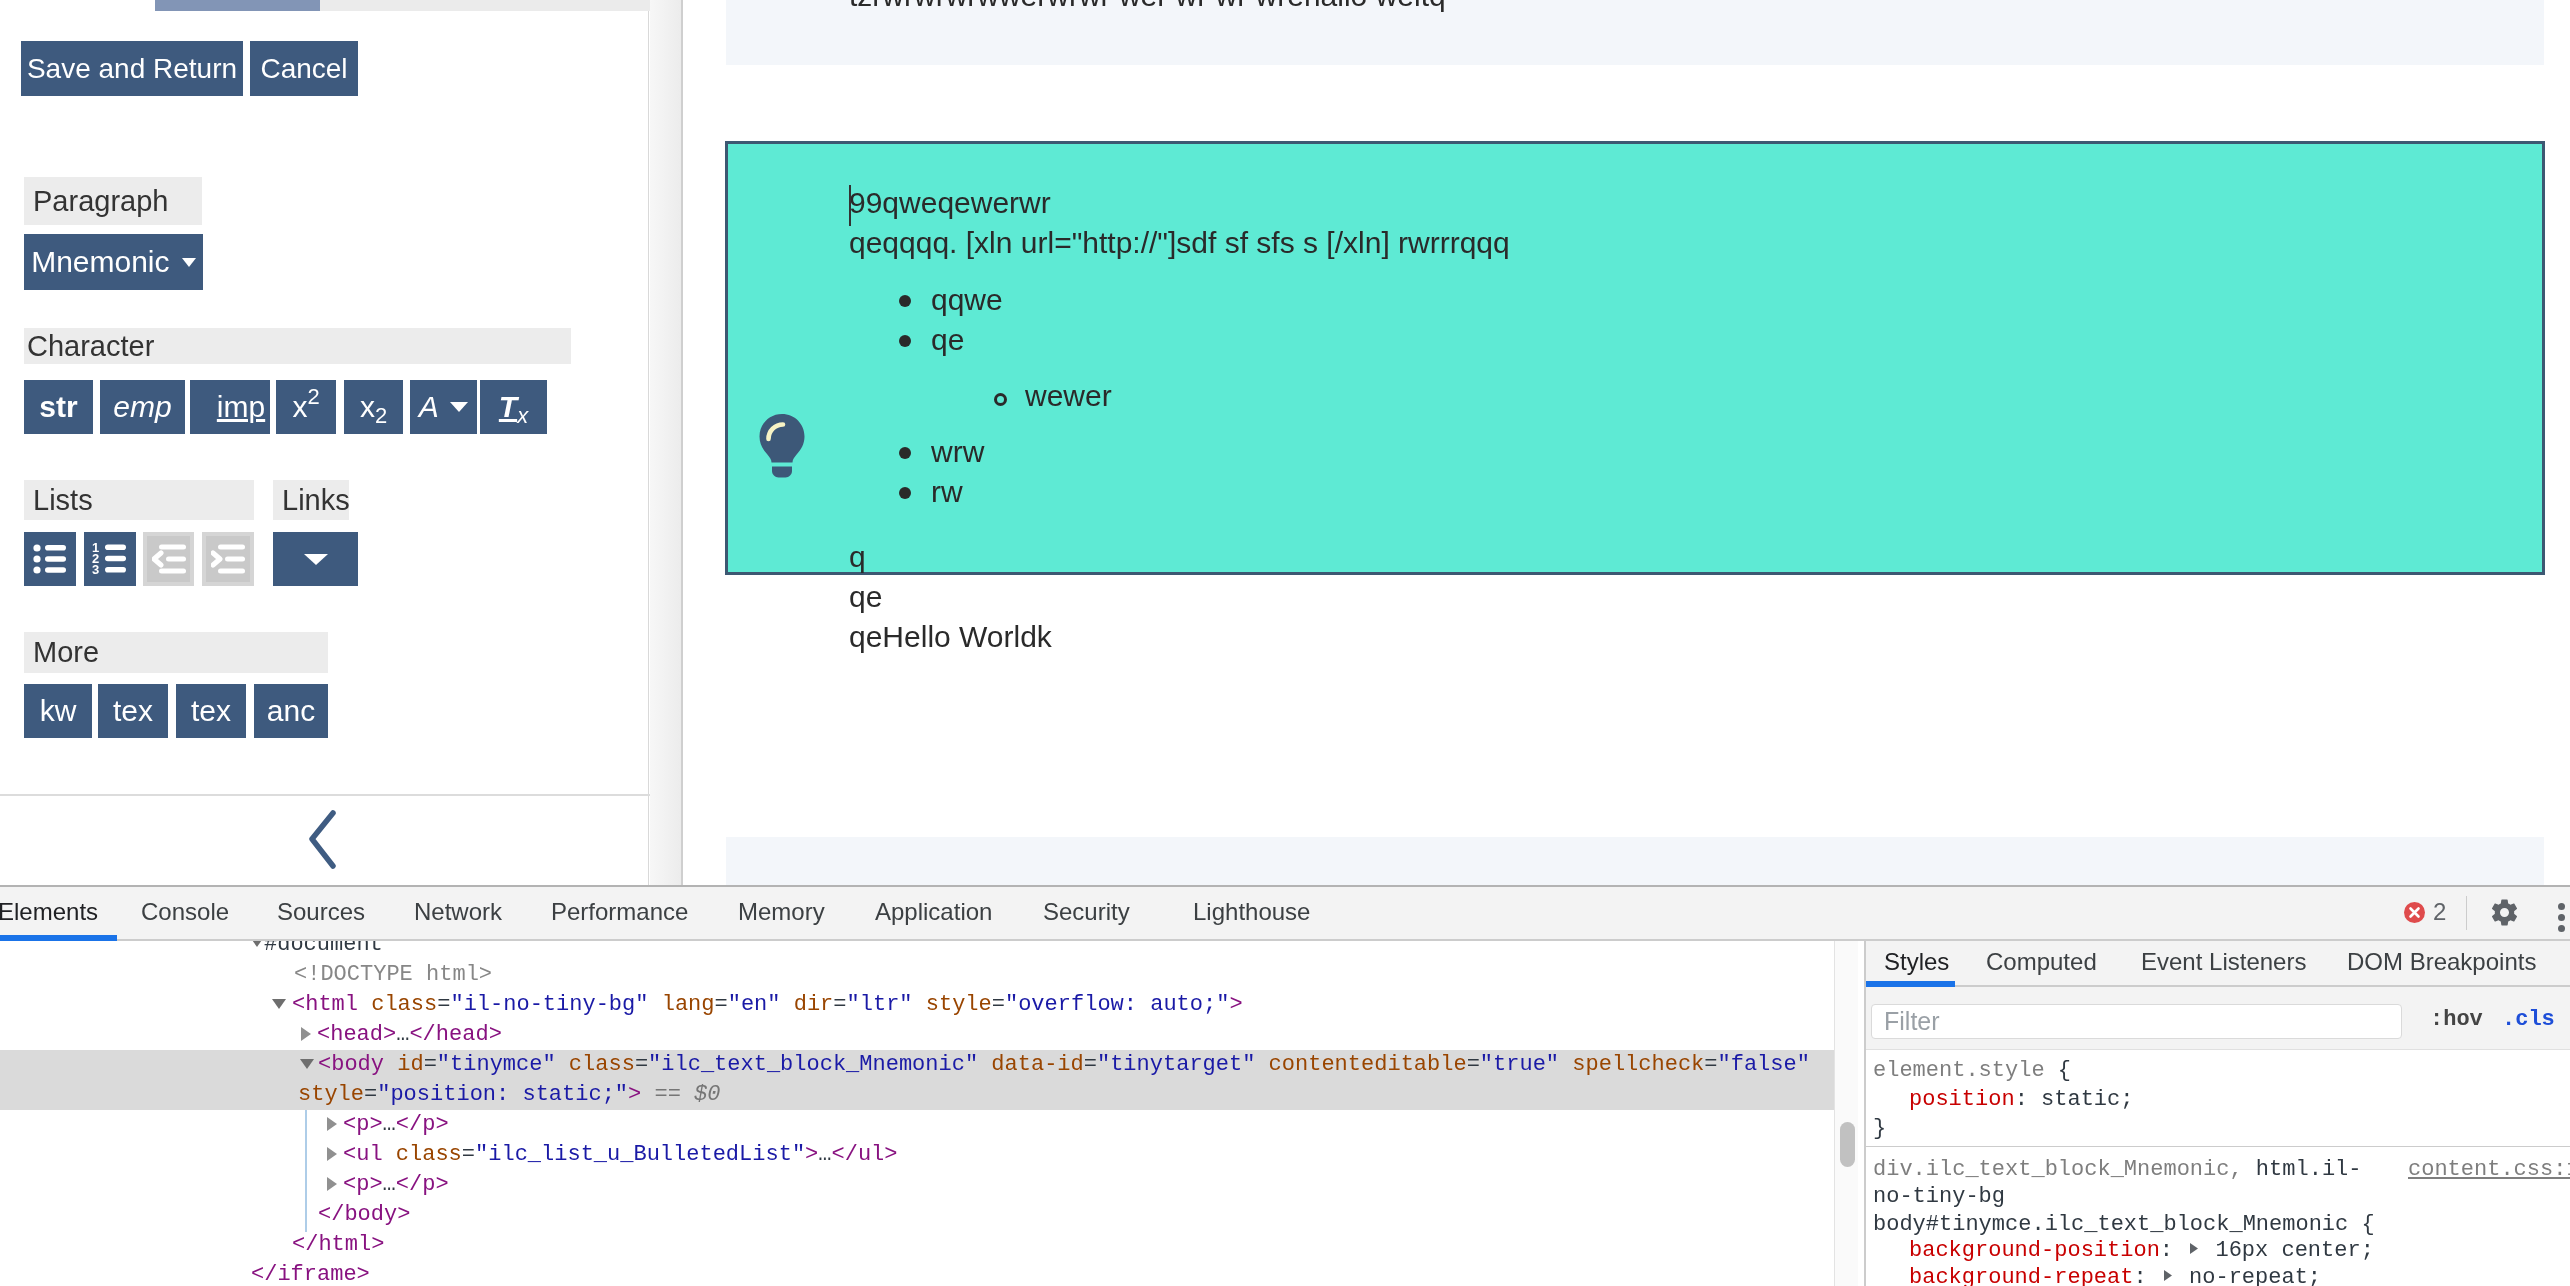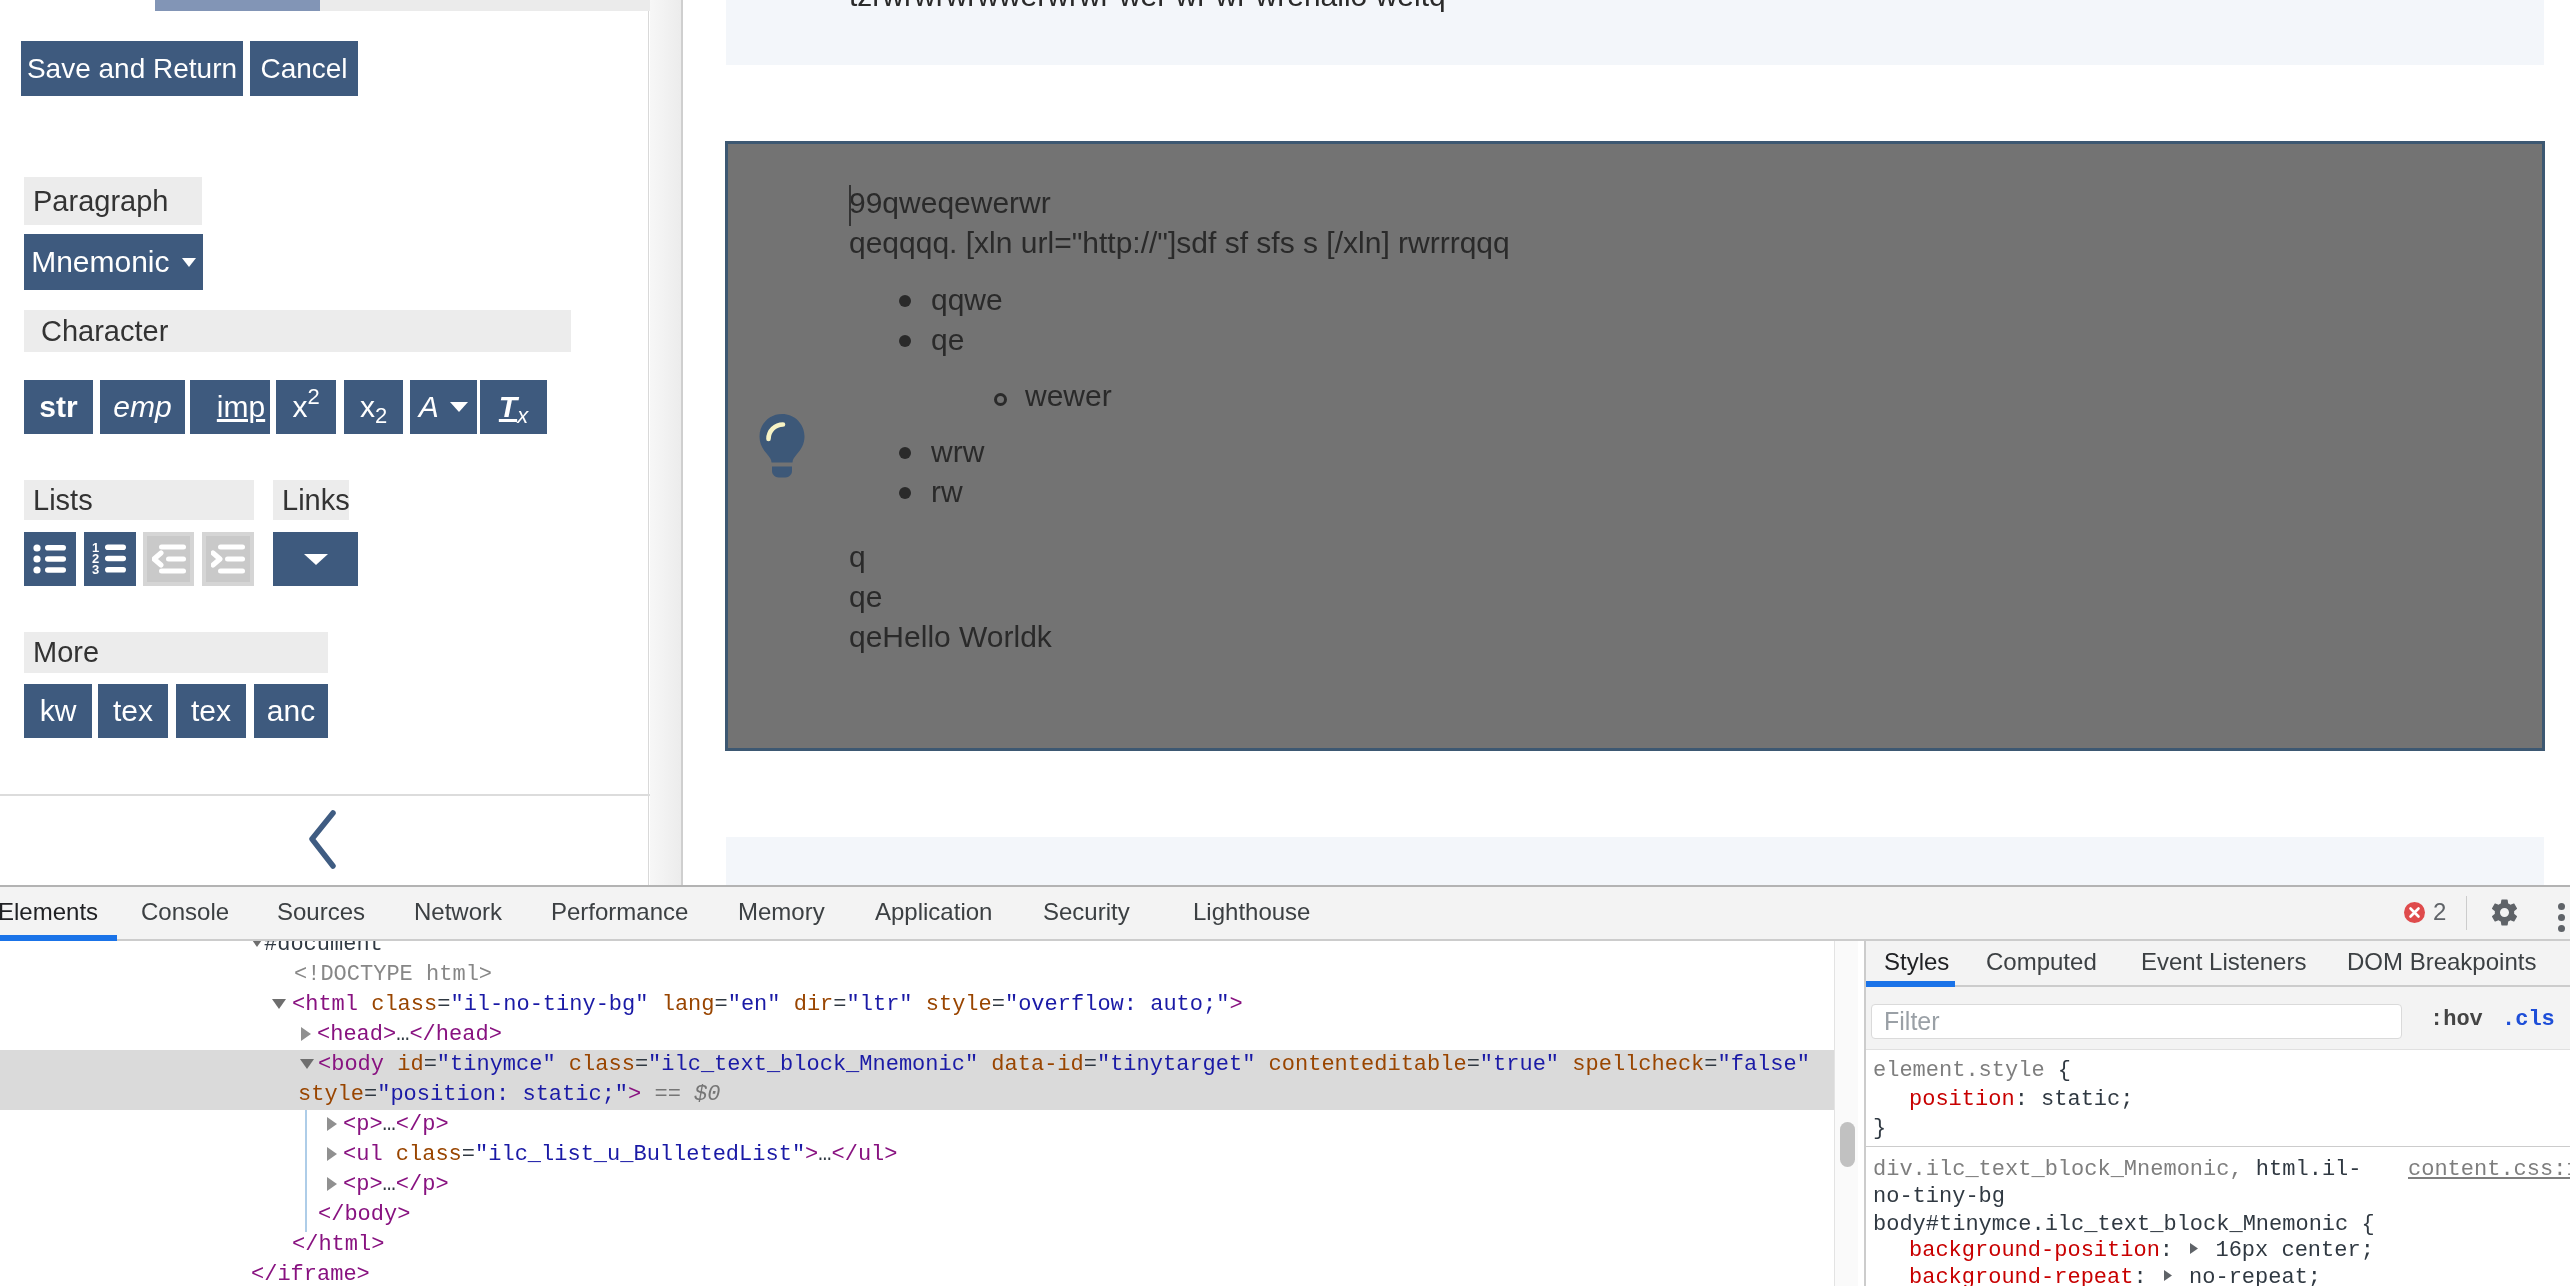--- a/index.html
+++ b/index.html
@@ -22,21 +22,21 @@
 <div class="abs" style="left:155px;top:0;width:165px;height:11px;background:#8295b6;"></div>
 <div class="abs" style="left:320px;top:0;width:332px;height:11px;background:#ebebeb;"></div>
 
 <div class="btn" style="left:21px;top:41px;width:222px;height:55px;font-size:28px;white-space:nowrap;">Save and Return</div>
 <div class="btn" style="left:250px;top:41px;width:108px;height:55px;font-size:28px;">Cancel</div>
 
 <div class="lbl" style="left:24px;top:177px;width:178px;height:48px;padding-left:9px;">Paragraph</div>
 
 <div class="btn" style="left:24px;top:234px;width:179px;height:56px;">Mnemonic&nbsp;<span style="display:inline-block;width:0;height:0;border-left:7px solid transparent;border-right:7px solid transparent;border-top:9px solid #fff;margin-left:4px;"></span></div>
 
-<div class="lbl" style="left:24px;top:310px;width:547px;height:42px;padding-left:17px;">Character</div>
+<div class="lbl" style="left:24px;top:328px;width:547px;height:36px;padding-left:3px;">Character</div>
 
 <div class="btn" style="left:24px;top:380px;width:69px;height:54px;font-weight:bold;">str</div>
 <div class="btn" style="left:100px;top:380px;width:85px;height:54px;font-style:italic;">emp</div>
 <div class="btn" style="left:190px;top:380px;width:80px;height:54px;">
     <span style="text-decoration:underline;margin-left:22px;">imp</span>
   </div>
 <div class="btn" style="left:276px;top:380px;width:60px;height:54px;">x<span style="font-size:22px;position:relative;top:-10px;">2</span></div>
 <div class="btn" style="left:344px;top:380px;width:59px;height:54px;">x<span style="font-size:22px;position:relative;top:9px;">2</span></div>
 <div class="btn" style="left:410px;top:380px;width:67px;height:54px;font-style:italic;">A&nbsp;<span style="display:inline-block;width:0;height:0;border-left:9px solid transparent;border-right:9px solid transparent;border-top:10px solid #fff;margin-left:3px;"></span></div>
 <div class="btn" style="left:480px;top:380px;width:67px;height:54px;font-style:italic;font-weight:bold;">
@@ -97,21 +97,21 @@
 <svg class="abs" style="left:308px;top:810px;" width="30" height="60" viewBox="0 0 30 60">
 <path d="M 25 3 L 4 29 L 25 56" stroke="#3f5c82" stroke-width="5.5" fill="none" stroke-linecap="round" stroke-linejoin="round"></path>
 </svg>
 
 <div class="abs" style="left:650px;top:0;width:33px;height:885px;background:linear-gradient(to right,#f7f7f7,#ececec);border-right:2px solid #cfcfcf;"></div>
 
 <div class="abs" style="left:726px;top:0;width:1818px;height:65px;background:#f3f6fa;overflow:hidden;">
   <div class="abs" style="left:123px;top:-24px;font-size:30px;line-height:40px;color:#2a2a2a;">tzrwrwrwrwwerwrwr wer wr wr wrerlallo weltq</div>
 </div>
 
-<div class="abs" style="left:725px;top:141px;width:1820px;height:610px;background:#737373;border:3px solid #3d5872;">
+<div class="abs" style="left:725px;top:141px;width:1820px;height:434px;background:#5eead4;border:3px solid #3d5872;">
   <svg class="abs" style="left:31px;top:269px;" width="46" height="65" viewBox="0 0 46 65">
     <path fill="#3d5878" d="M 23 1 C 10.3 1 0.5 11 0.5 23.5 C 0.5 31 4 36.5 8 41 C 10.5 44 12.5 46.5 12.5 49.5 L 33.5 49.5 C 33.5 46.5 35.5 44 38 41 C 42 36.5 45.5 31 45.5 23.5 C 45.5 11 35.7 1 23 1 Z"></path>
     <path fill="#3d5878" d="M 13 53.5 L 33 53.5 L 33 58 C 33 61.5 30 64.5 26.5 64.5 L 19.5 64.5 C 16 64.5 13 61.5 13 58 Z"></path>
     <path d="M 9.5 26 A 14.5 14.5 0 0 1 24 11.5" stroke="#f7f3c5" stroke-width="4.6" fill="none" stroke-linecap="round"></path>
   </svg>
   <div class="abs ybox" style="left:121px;top:39px;width:1650px;font-size:30px;line-height:40px;color:#2a2a2a;">
     <div class="abs" style="left:0;top:2px;width:2px;height:41px;background:#333;"></div>
     <p>99qweqewerwr<br>qeqqqq. [xln url="http://"]sdf sf sfs s [/xln] rwrrrqqq</p>
     <ul style="margin:17px 0 25px 0;padding-left:82px;">
       <li>qqwe</li>

